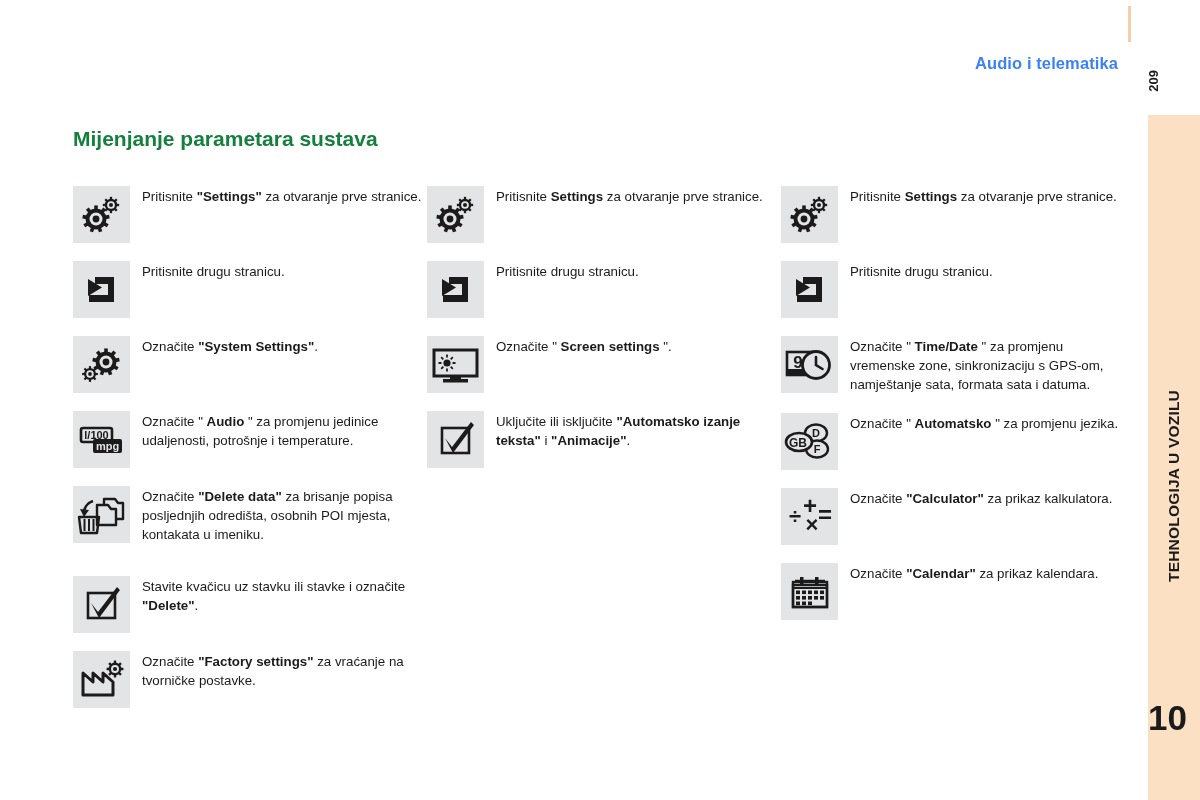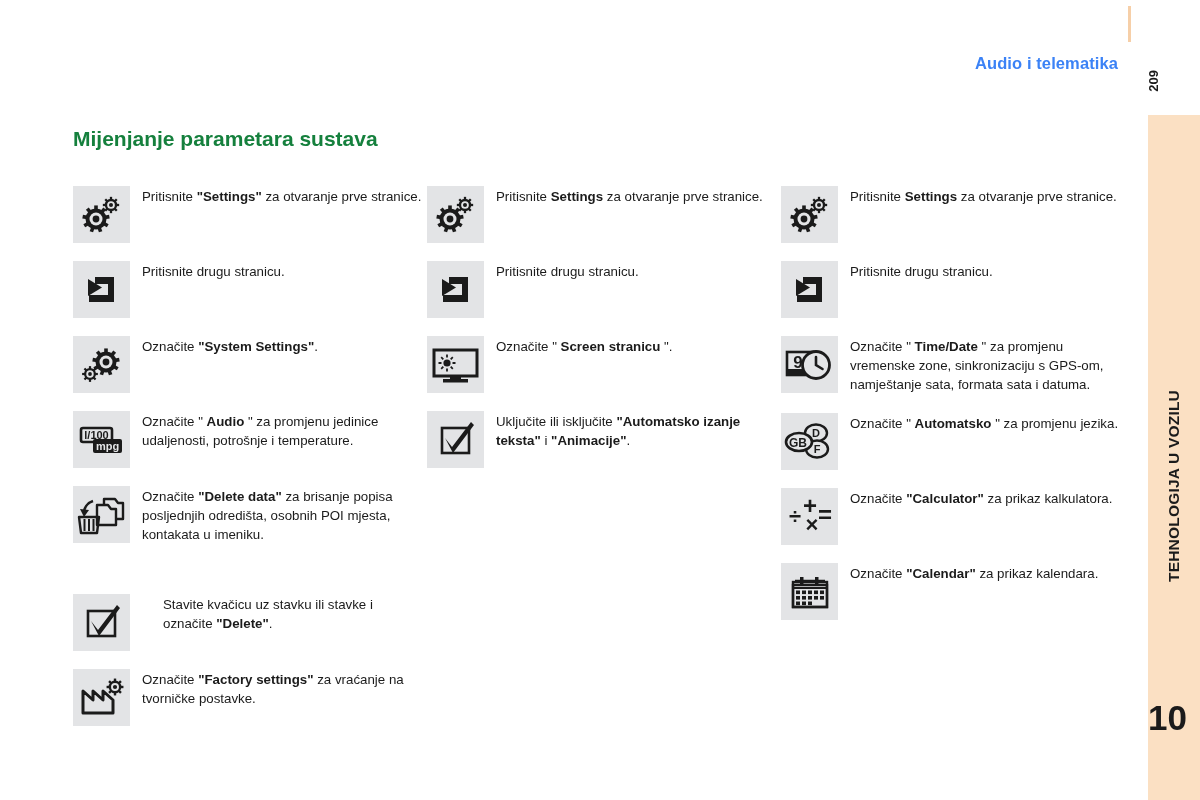--- a/index.html
+++ b/index.html
@@ -220,21 +220,21 @@
             <path d="M31 13 H42 L45 17 H50 V33 H31 Z" fill="none" stroke="#1b1b1b" stroke-width="2.4" stroke-linejoin="round"></path>
             <path d="M24 19 H35 L38 23 H43 V39 H24 Z" fill="#e3e4e6" stroke="#1b1b1b" stroke-width="2.4" stroke-linejoin="round"></path>
             <path d="M20 15 C14 17 11 22 11 27" fill="none" stroke="#1b1b1b" stroke-width="2.6"></path>
             <path d="M7 23 L11 31 L16 24 Z" fill="#1b1b1b"></path>
             <path d="M6 31 H26 L24 47 H8 Z" fill="none" stroke="#1b1b1b" stroke-width="2.4" stroke-linejoin="round"></path>
             <path d="M11.5 33 V45 M16 33 V45 M20.5 33 V45" stroke="#1b1b1b" stroke-width="2"></path>
           </svg>
         </div>
         <div class="row-text">Označite <b>"Delete data"</b> za brisanje popisa posljednjih odredišta, osobnih POI mjesta, kontakata u imeniku.</div>
       </div>
-      <div class="row" style="margin-top: 49px; gap: 21px;">
+      <div class="row" style="margin-top: 31px;">
         <div class="icon-box">
           <svg viewBox="0 0 57 57" xmlns="http://www.w3.org/2000/svg">
             <rect x="15" y="17" width="27" height="25" fill="none" stroke="#1b1b1b" stroke-width="2.6"></rect>
             <path d="M18 27 L25 36 L44 11 L47 14 L26 42 Z" fill="#1b1b1b"></path>
           </svg>
         </div>
         <div class="row-text">Stavite kvačicu uz stavku ili stavke i označite <b>"Delete"</b>.</div>
       </div>
       <div class="row" style="margin-top: 18px;">
         <div class="icon-box">
@@ -303,21 +303,21 @@
             <rect x="23" y="40" width="11" height="4" fill="#1b1b1b"></rect>
             <rect x="16" y="43" width="25" height="3.5" fill="#1b1b1b"></rect>
             <circle cx="20" cy="27" r="3.6" fill="#1b1b1b"></circle>
             <g stroke="#1b1b1b" stroke-width="1.8">
               <path d="M20 18.5 V21.5 M20 32.5 V35.5 M11.5 27 H14.5 M25.5 27 H28.5"></path>
               <path d="M14.2 21.2 L16.3 23.3 M23.7 30.7 L25.8 32.8 M25.8 21.2 L23.7 23.3 M16.3 30.7 L14.2 32.8"></path>
             </g>
             <path d="M41.5 17 A10 10 0 1 0 41.5 37 A8 8 0 1 1 41.5 17 Z" fill="#1b1b1b"></path>
           </svg>
         </div>
-        <div class="row-text">Označite " <b>Screen stranicu</b> ".</div>
+        <div class="row-text">Označite " <b>Screen settings</b> ".</div>
       </div>
       <div class="row" style="margin-top: 18px;">
         <div class="icon-box">
           <svg viewBox="0 0 57 57" xmlns="http://www.w3.org/2000/svg">
             <rect x="15" y="17" width="27" height="25" fill="none" stroke="#1b1b1b" stroke-width="2.6"></rect>
             <path d="M18 27 L25 36 L44 11 L47 14 L26 42 Z" fill="#1b1b1b"></path>
           </svg>
         </div>
         <div class="row-text">Uključite ili isključite <b>"Automatsko izanje teksta"</b> i <b>"Animacije"</b>.</div>
       </div>

